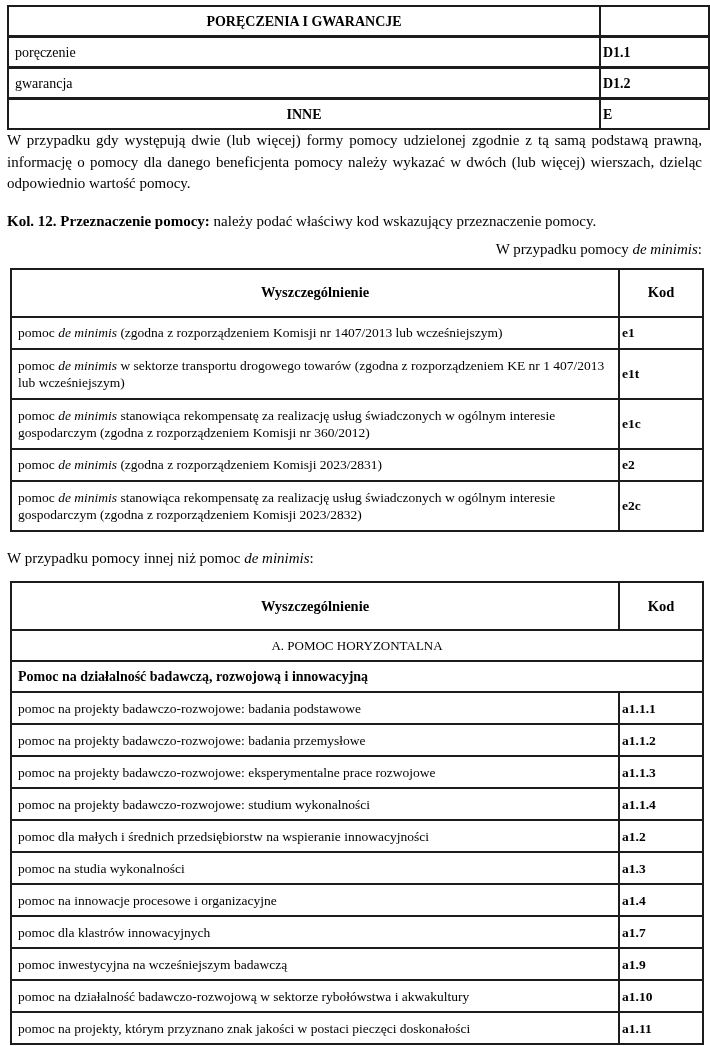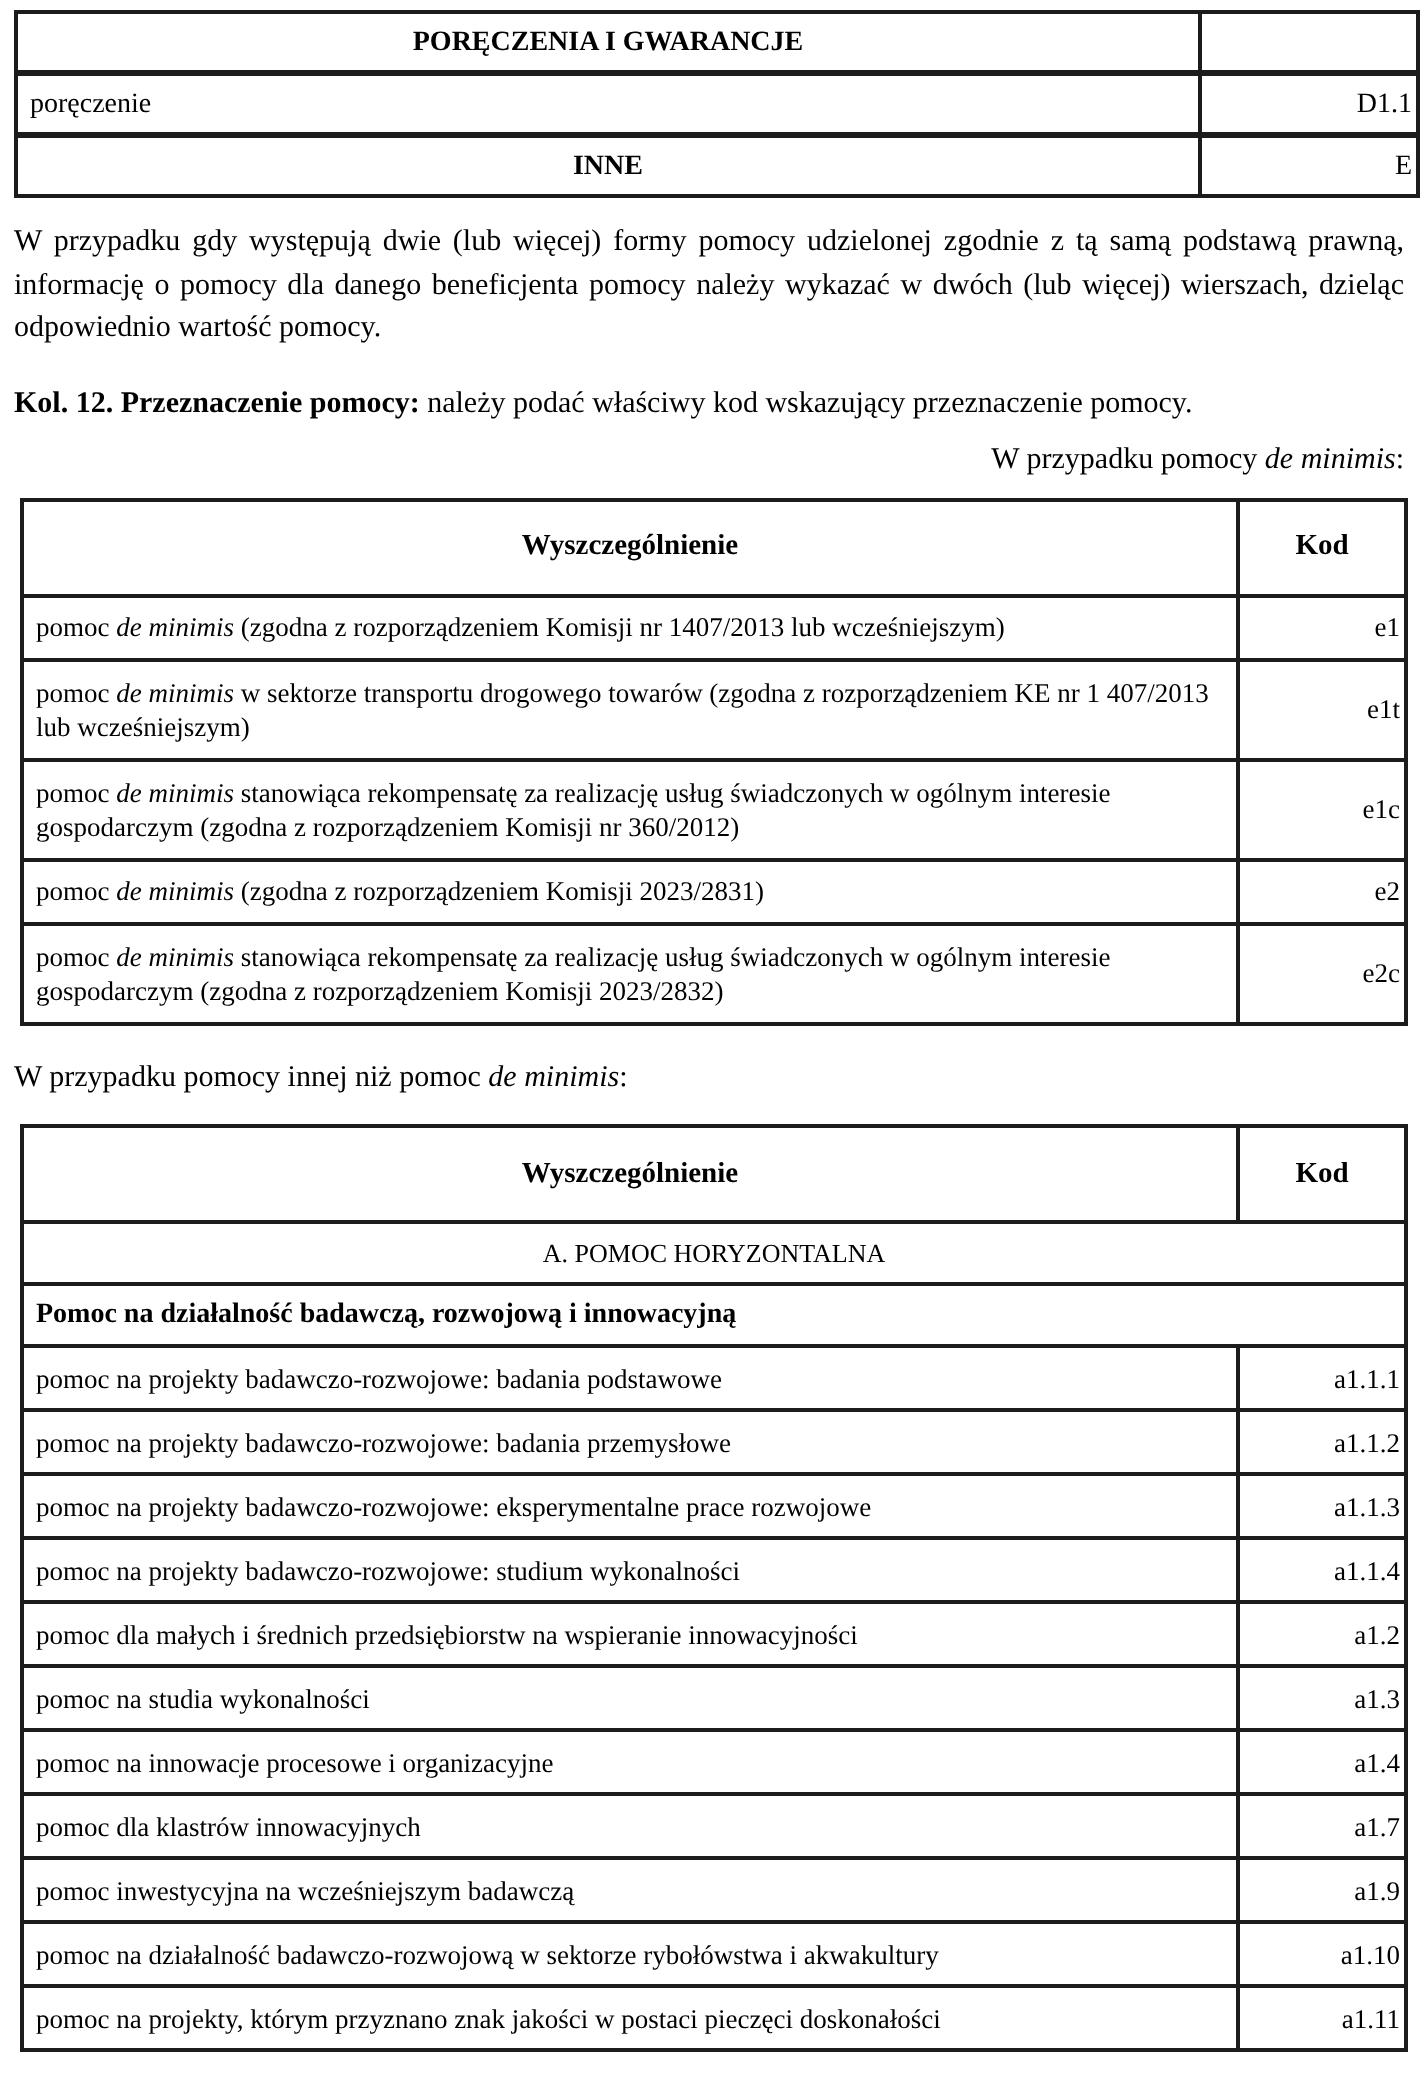--- a/index.html
+++ b/index.html
@@ -25,22 +25,22 @@
   }
   td {
     border: 2px solid #1c1c1c;
     font-size: 13.5px;
     line-height: 17px;
     vertical-align: middle;
     padding: 3px 6px;
     overflow: hidden;
   }
   .code-cell {
-    text-align: right;
-    font-weight: normal;
+    text-align: left;
+    font-weight: bold;
     padding: 3px 2px;
   }
   .center { text-align: center; }
   .bold { font-weight: bold; }
   .em { font-style: italic; }
   .b  { font-weight: bold; }
 
   
   .t1 {
     margin: 5px 0 0 7px;
@@ -90,21 +90,21 @@
     margin-left: 25px;
   }
 
   
   .para {
     margin: 0 8px 0 7px;
     font-size: 15px;
     line-height: 21.5px;
     text-align: justify;
   }
-  .p1 { margin-top: 12px; }
+  .p1 { }
   .p2 { margin-top: 16px;  text-align: left; }
   .p3 { margin-top: 7px;  margin-bottom: 7px; text-align: right; }
   .p4 { margin-top: 16px; margin-bottom: 12px; text-align: left; }
 </style>
 </head>
 <body>
 
 <div class="page">
 
   <table class="t1">
@@ -115,20 +115,24 @@
     <tbody>
       <tr>
         <td class="center bold">PORĘCZENIA I GWARANCJE</td>
         <td class="code-cell"></td>
       </tr>
       <tr>
         <td>poręczenie</td>
         <td class="code-cell">D1.1</td>
       </tr>
       <tr>
+        <td>gwarancja</td>
+        <td class="code-cell">D1.2</td>
+      </tr>
+      <tr>
         <td class="center bold">INNE</td>
         <td class="code-cell">E</td>
       </tr>
     </tbody>
   </table>
 
   <p class="para p1">W przypadku gdy występują dwie (lub więcej) formy pomocy udzielonej zgodnie z tą samą podstawą prawną, informację o pomocy dla danego beneficjenta pomocy należy wykazać w dwóch (lub więcej) wierszach, dzieląc odpowiednio wartość pomocy.</p>
   <p class="para p2"><span class="b">Kol. 12. Przeznaczenie pomocy:</span><span> należy podać właściwy kod wskazujący przeznaczenie pomocy.</span></p>
   <p class="para p3"><span>W przypadku pomocy </span><span class="em">de minimis</span><span>:</span></p>
 

